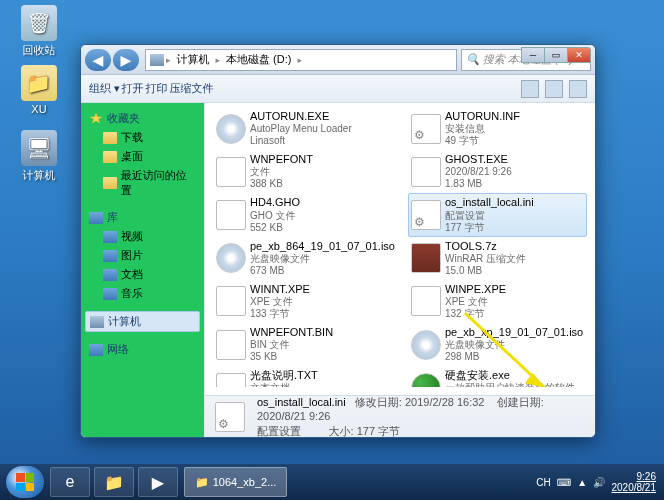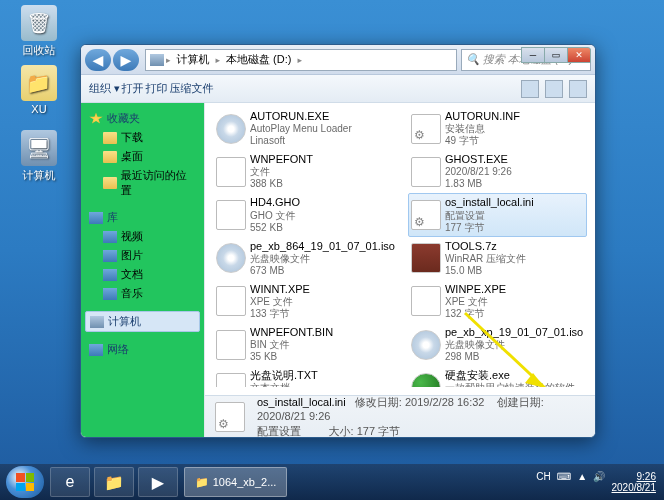--- a/index.html
+++ b/index.html
@@ -76,21 +76,21 @@
 .details .dname { color: #000; }
 
 
 .taskbar { position: absolute; left: 0; right: 0; bottom: 0; height: 36px; background: linear-gradient(rgba(30,50,80,0.6), rgba(10,20,40,0.7)); display: flex; align-items: center; padding: 0 6px; }
 .start { width: 38px; height: 32px; border-radius: 16px; background: radial-gradient(circle at 35% 35%, #fff, #4a90d8 40%, #1a5a9e); cursor: pointer; display: flex; align-items: center; justify-content: center; }
 .start-flag { width: 18px; height: 18px; display: grid; grid-template: 1fr 1fr / 1fr 1fr; gap: 1px; }
 .start-flag span:nth-child(1){background:#f25022}.start-flag span:nth-child(2){background:#7fba00}.start-flag span:nth-child(3){background:#00a4ef}.start-flag span:nth-child(4){background:#ffb900}
 .tbpins { display: flex; gap: 4px; margin: 0 6px; }
 .tbpin { width: 40px; height: 30px; background: rgba(255,255,255,0.1); border: 1px solid rgba(255,255,255,0.2); border-radius: 2px; cursor: pointer; display: flex; align-items: center; justify-content: center; font-size: 16px; color: #fff; }
 .tbtask { height: 30px; padding: 0 10px; background: rgba(255,255,255,0.25); border: 1px solid rgba(255,255,255,0.35); border-radius: 2px; color: #fff; font-size: 11px; display: flex; align-items: center; cursor: pointer; }
-.tray { margin-left: auto; display: flex; color: #fff; font-size: 10px; gap: 6px; }
+.tray { margin-left: auto; display: flex; align-items: center; color: #fff; font-size: 10px; gap: 6px; }
 .clock { text-align: right; line-height: 1.1; padding-right: 2px; text-decoration: underline; }
 </style>
 </head>
 <body>
 
 <div class="desktop-icon recycle">
   <div class="di-img">🗑</div>
   <div>回收站</div>
 </div>
 <div class="desktop-icon xu">

